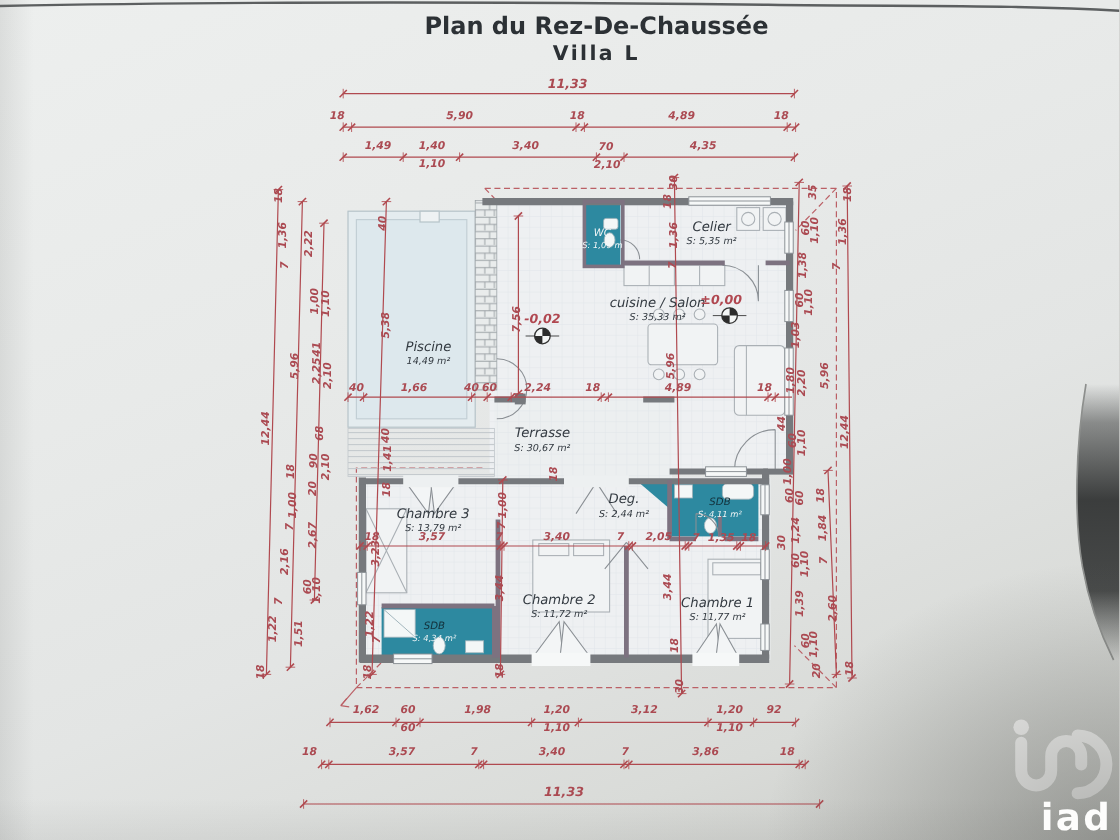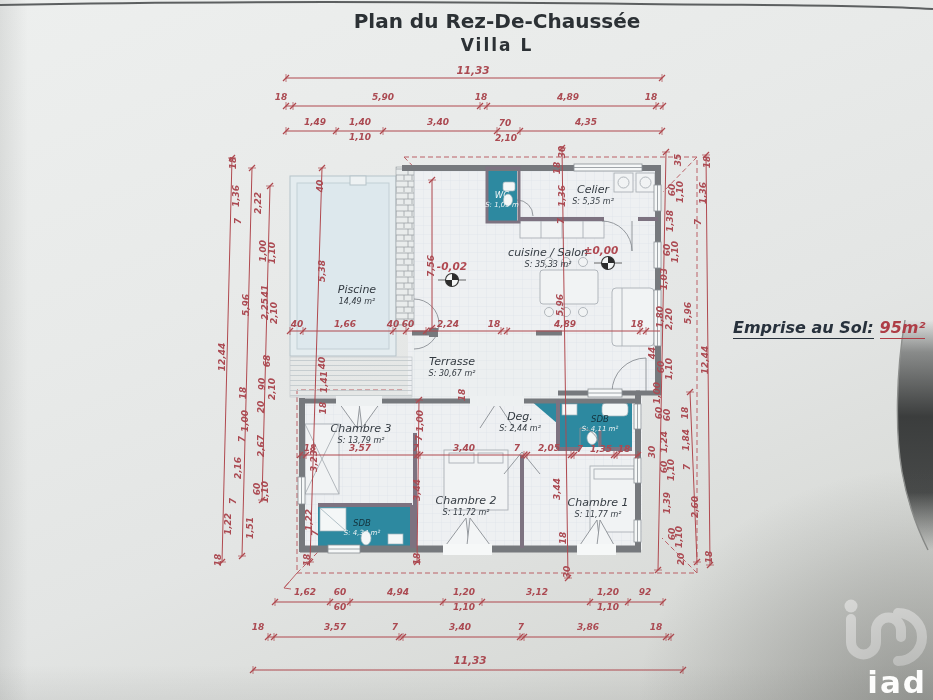--- a/index.html
+++ b/index.html
@@ -418,23 +418,20 @@
   </div>
   <div class="room" style="left:598px;top:507px;">
     <div class="rname">Chambre 1</div>
     <div class="rarea">S: 11,77 m²</div>
   </div>
   <div class="room small onteal" style="left:362px;top:527px;">
     <div class="rname">SDB</div>
     <div class="rarea">S: 4,34 m²</div>
   </div>
 
-  <div class="emprise" style="left:733px;top:318px;">
-    <span class="elabel">Emprise au Sol:</span><span class="evalue">95m²</span>
-  </div>
 
   <div class="brand">iad</div>
 
   <div id="dims">
       <div class="dim big" style="left: 473px; top: 70px;">11,33</div>
       <div class="dim" style="left: 281px; top: 97px;">18</div>
       <div class="dim" style="left: 383px; top: 97px;">5,90</div>
       <div class="dim" style="left: 481px; top: 97px;">18</div>
       <div class="dim" style="left: 568px; top: 97px;">4,89</div>
       <div class="dim" style="left: 651px; top: 97px;">18</div>
@@ -457,21 +454,21 @@
       <div class="dim" style="left: 360px; top: 448px;">3,57</div>
       <div class="dim" style="left: 416px; top: 448px;">7</div>
       <div class="dim" style="left: 464px; top: 448px;">3,40</div>
       <div class="dim" style="left: 517px; top: 448px;">7</div>
       <div class="dim" style="left: 549px; top: 448px;">2,05</div>
       <div class="dim" style="left: 580px; top: 449px;">7</div>
       <div class="dim" style="left: 601px; top: 449px;">1,35</div>
       <div class="dim" style="left: 624px; top: 449px;">18</div>
       <div class="dim" style="left: 305px; top: 592px;">1,62</div>
       <div class="dim" style="left: 340px; top: 592px;">60</div>
-      <div class="dim" style="left: 398px; top: 592px;">4,94</div>
+      <div class="dim" style="left: 398px; top: 592px;">1,98</div>
       <div class="dim" style="left: 464px; top: 592px;">1,20</div>
       <div class="dim" style="left: 537px; top: 592px;">3,12</div>
       <div class="dim" style="left: 608px; top: 592px;">1,20</div>
       <div class="dim" style="left: 645px; top: 592px;">92</div>
       <div class="dim" style="left: 340px; top: 607px;">60</div>
       <div class="dim" style="left: 464px; top: 607px;">1,10</div>
       <div class="dim" style="left: 608px; top: 607px;">1,10</div>
       <div class="dim" style="left: 258px; top: 627px;">18</div>
       <div class="dim" style="left: 335px; top: 627px;">3,57</div>
       <div class="dim" style="left: 395px; top: 627px;">7</div>

